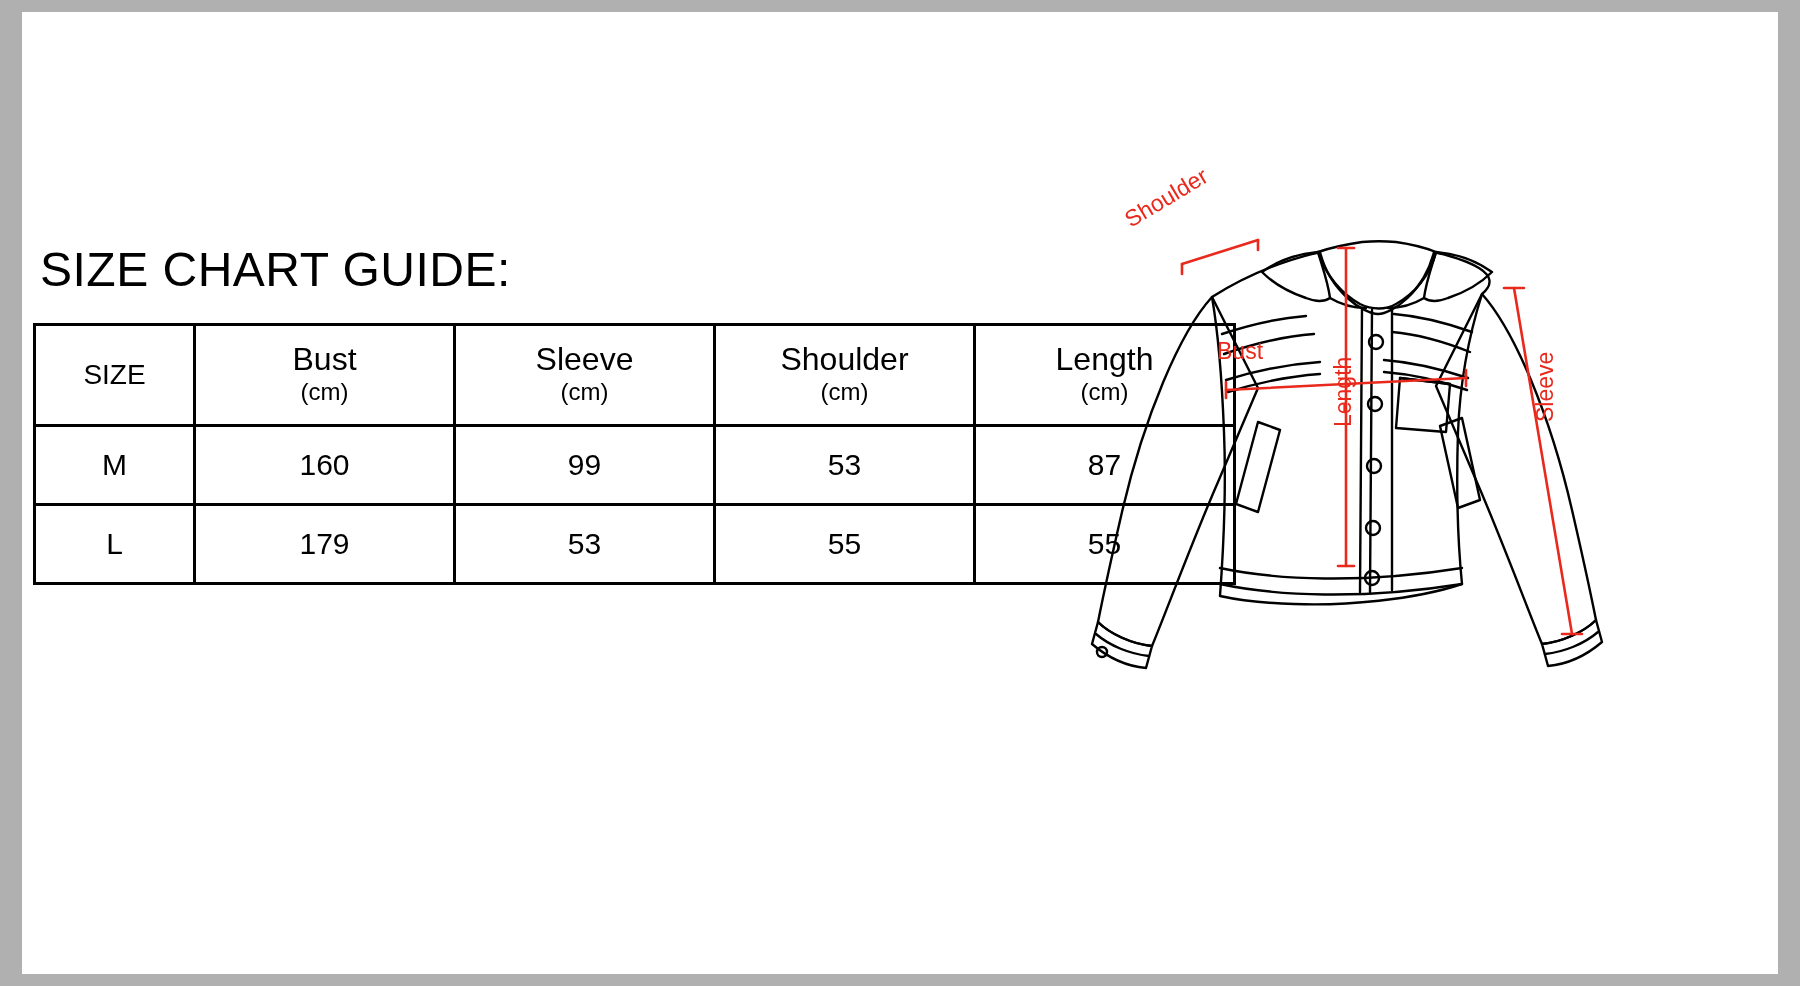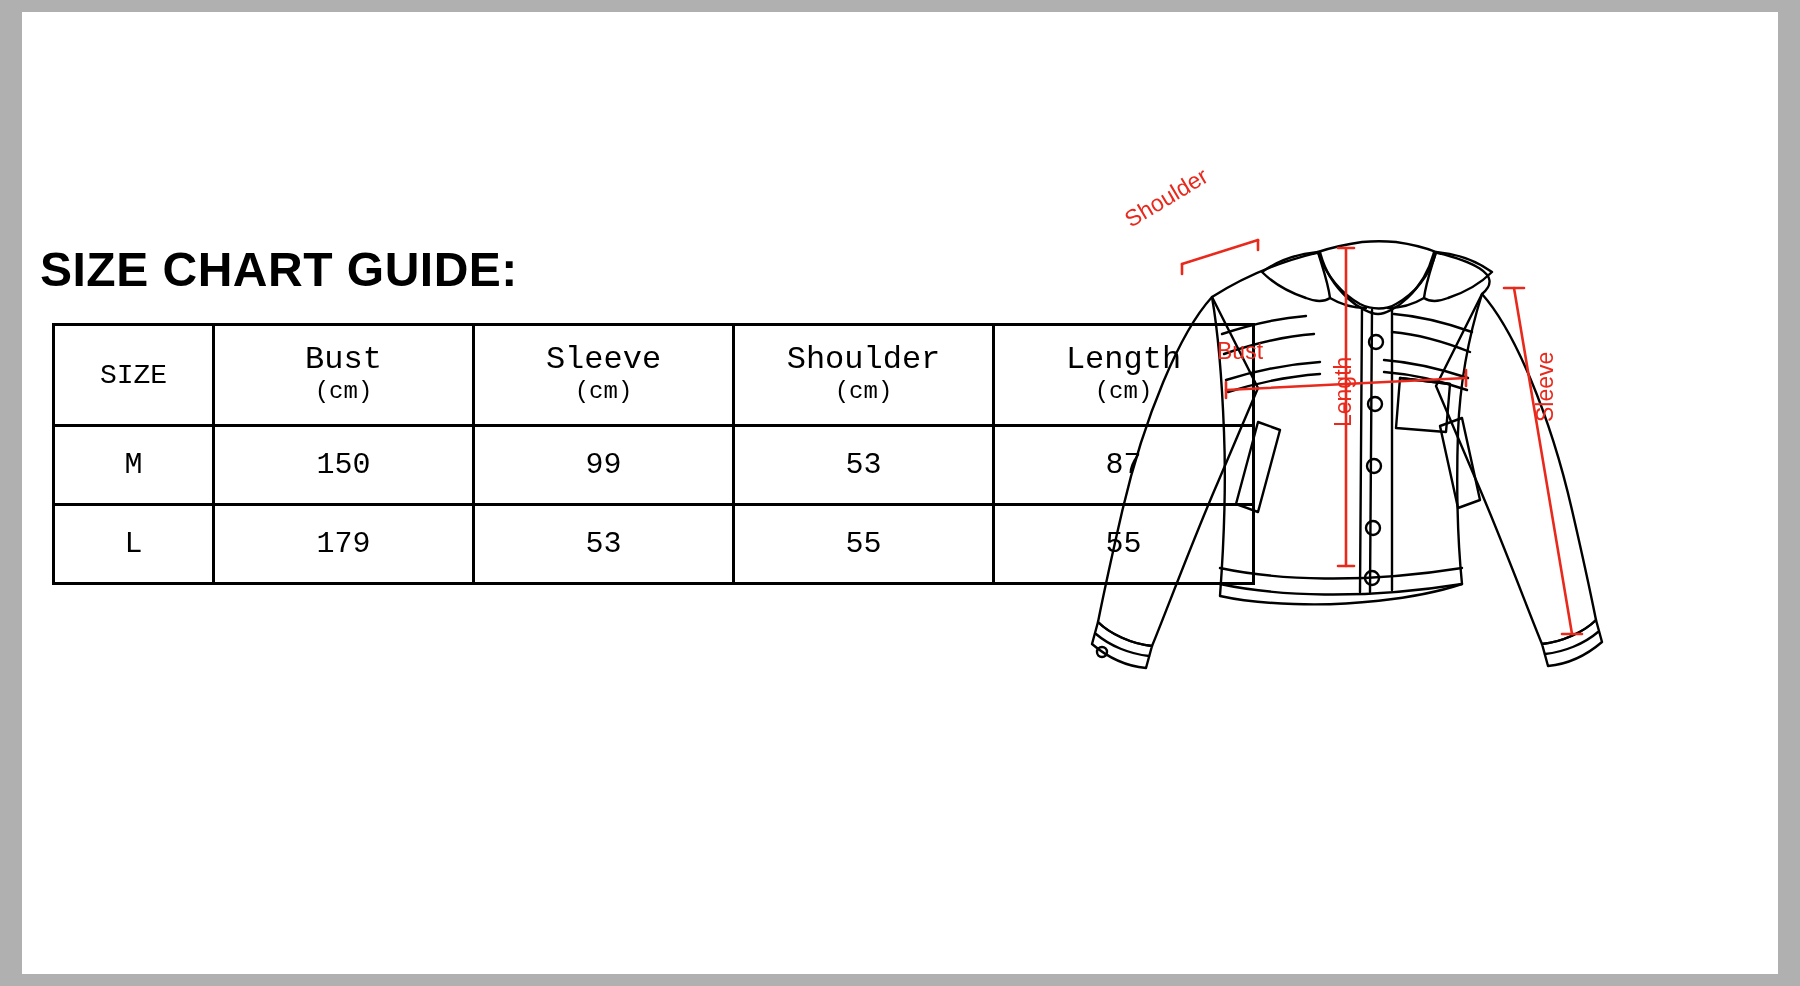--- a/index.html
+++ b/index.html
@@ -31,32 +31,31 @@
 
   
   #left-block {
     position: absolute;
     left: 8px;
     top: 230px;
     width: 1220px;
   }
   #page-title {
     font-size: 48px;
-    font-weight: bold;
+    font-weight: normal;
     letter-spacing: 0.5px;
     color: #000;
     margin: 0 0 26px 10px;
     white-space: nowrap;
   }
   table.size-table {
     border-collapse: collapse;
-    margin-left: 22px;
+    margin-left: 3px;
     table-layout: fixed;
     width: 1185px;
-    font-family: Liberation Mono, monospace;
   }
   table.size-table td, table.size-table th {
     border: 3px solid #000;
     text-align: center;
     vertical-align: middle;
     font-weight: normal;
     color: #000;
     padding: 0;
   }
   table.size-table thead td {
@@ -154,21 +153,21 @@
             </td>
             <td class="col-data">
               <span class="hdr-main">Length</span>
               <span class="hdr-unit">(cm)</span>
             </td>
           </tr>
         </thead>
         <tbody>
           <tr>
             <td>M</td>
-            <td>150</td>
+            <td>160</td>
             <td>99</td>
             <td>53</td>
             <td>87</td>
           </tr>
           <tr>
             <td>L</td>
             <td>179</td>
             <td>53</td>
             <td>55</td>
             <td>55</td>

